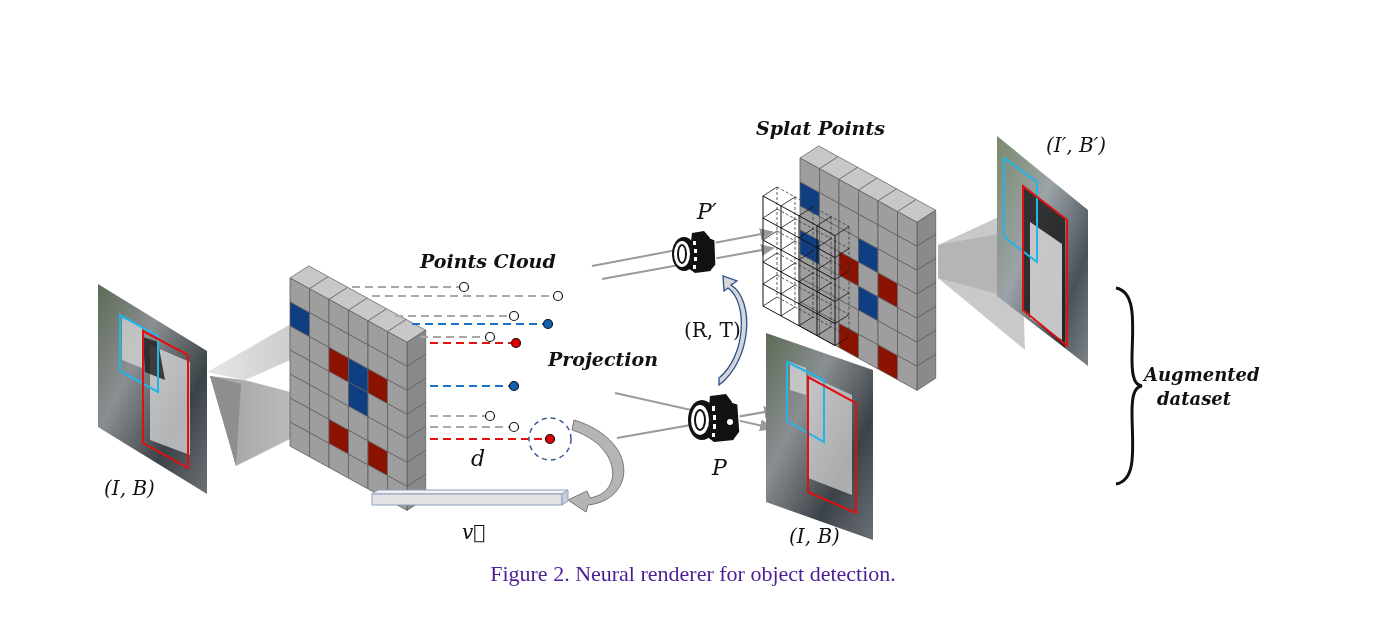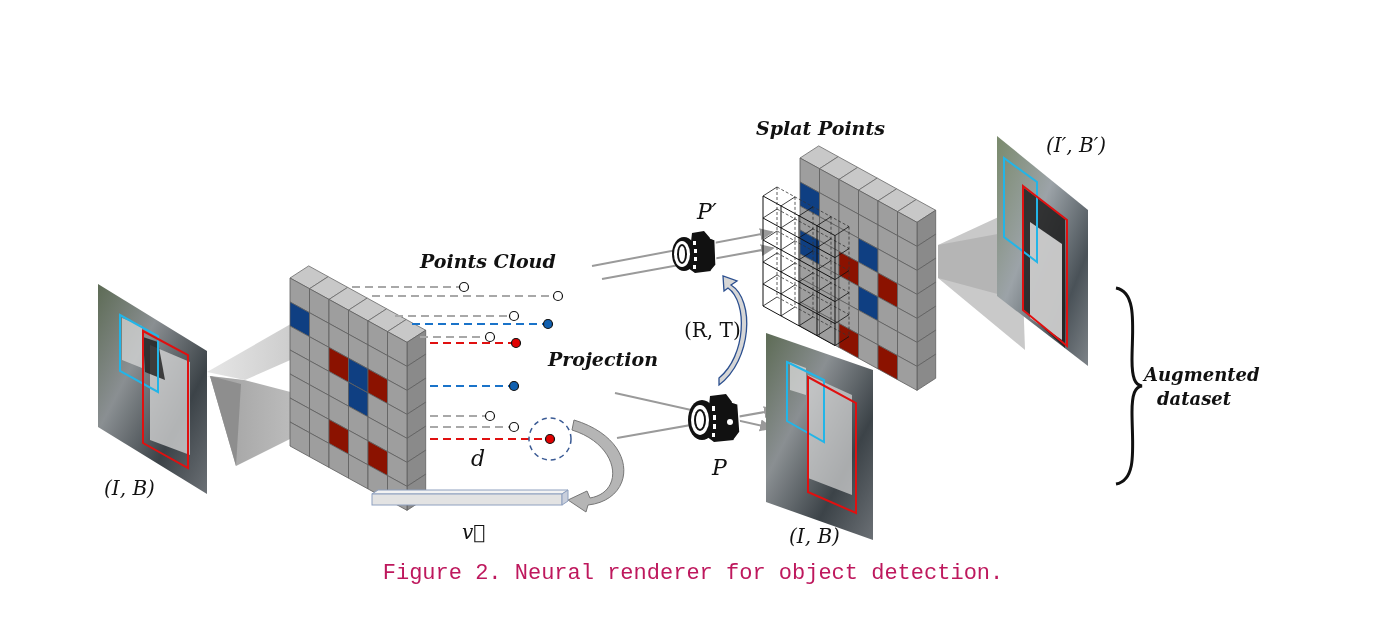--- a/index.html
+++ b/index.html
@@ -3,21 +3,21 @@
 <meta charset="utf-8">
 <style>
   html, body { margin: 0; padding: 0; background: #ffffff; }
   body { width: 1386px; height: 622px; position: relative; overflow: hidden; }
   #diagram { position: absolute; left: 0; top: 0; width: 1386px; height: 622px; }
   .lbl-bold { font-family: "DejaVu Serif", serif; font-weight: bold; font-style: italic; fill: #111111; }
   .lbl-math { font-family: "DejaVu Serif", serif; font-style: italic; fill: #111111; }
   .lbl-math-up { font-family: "DejaVu Serif", serif; fill: #111111; }
   .caption {
     position: absolute; left: 0; width: 1386px; top: 561px; text-align: center;
-    font-family: Liberation Mono, monospace; font-size: 22px; color: #be185d;
+    font-family: Liberation Serif, serif; font-size: 22px; color: #4c1d95;
   }
 </style>
 </head>
 <body>
 
 <svg id="diagram" xmlns="http://www.w3.org/2000/svg" width="1386" height="622" viewBox="0 0 1386 622">
   <defs>
     <linearGradient id="photoGrad" x1="0" y1="0" x2="1" y2="1">
       <stop offset="0" stop-color="#5d6b55"></stop>
       <stop offset="0.35" stop-color="#8a8f92"></stop>

